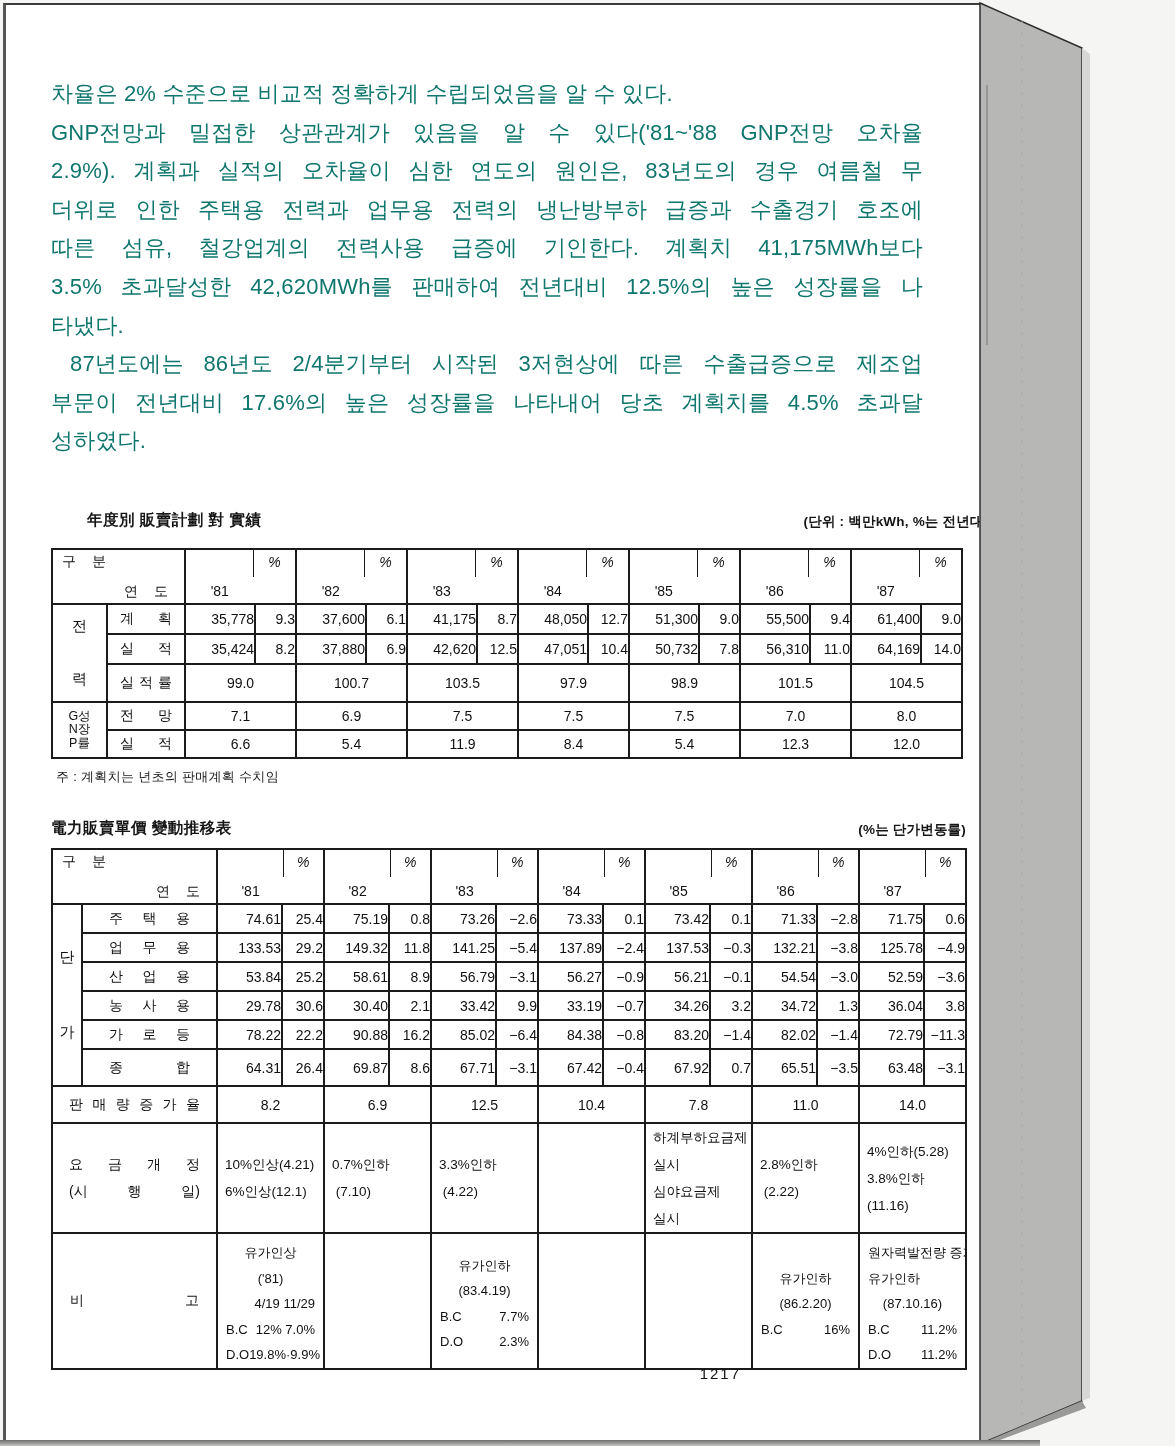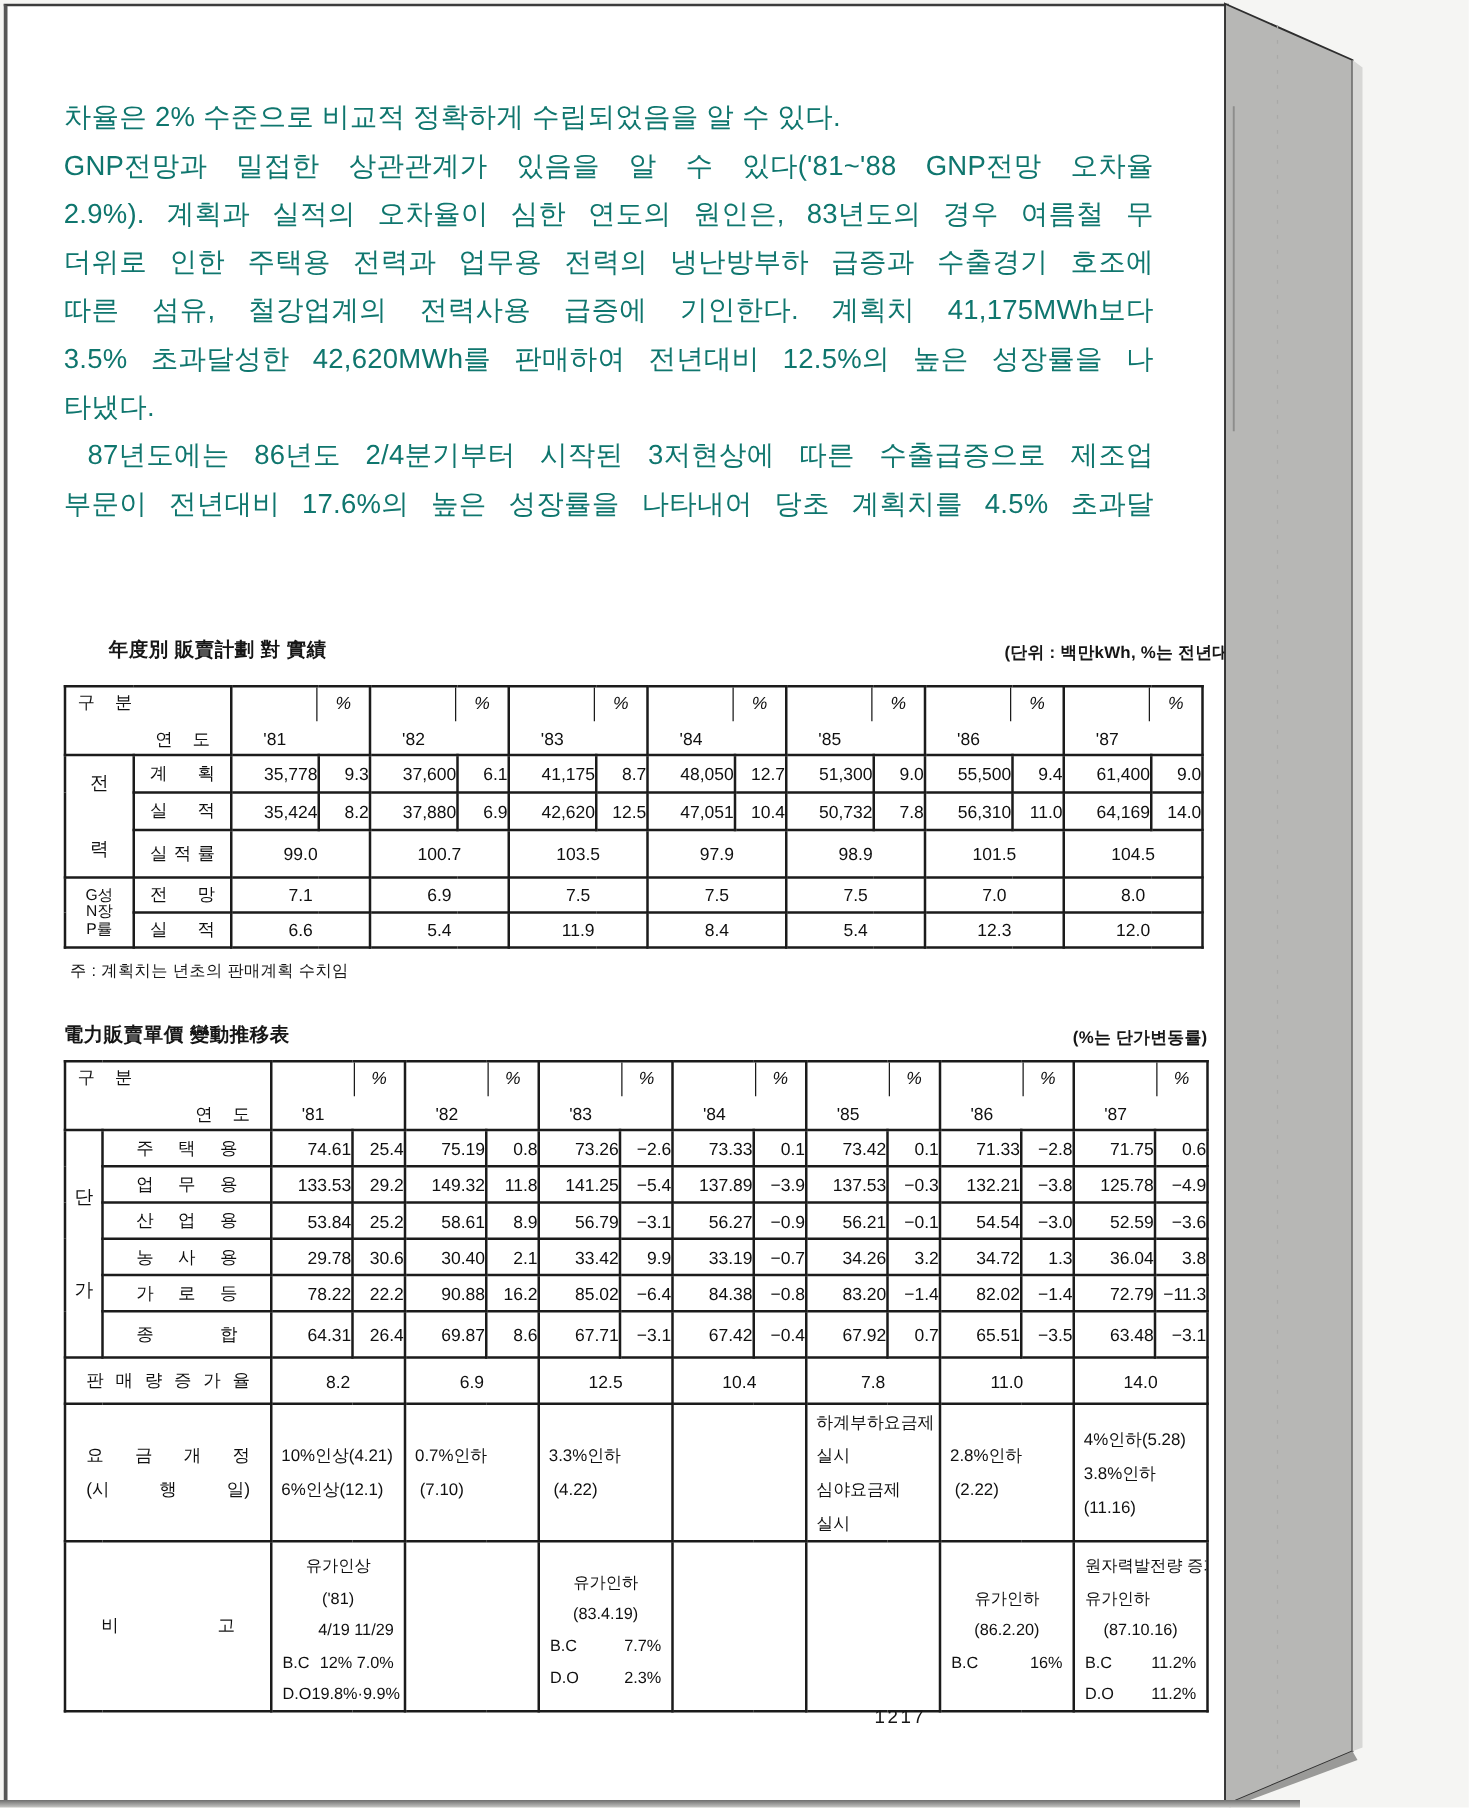--- a/index.html
+++ b/index.html
@@ -87,20 +87,21 @@
   <div class="text-block" id="text-block">
       <div class="tline">차율은 2% 수준으로 비교적 정확하게 수립되었음을 알 수 있다.</div>
       <div class="tline j">GNP전망과 밀접한 상관관계가 있음을 알 수 있다('81~'88 GNP전망 오차율</div>
       <div class="tline j">2.9%). 계획과 실적의 오차율이 심한 연도의 원인은, 83년도의 경우 여름철 무</div>
       <div class="tline j">더위로 인한 주택용 전력과 업무용 전력의 냉난방부하 급증과 수출경기 호조에</div>
       <div class="tline j">따른 섬유, 철강업계의 전력사용 급증에 기인한다. 계획치 41,175MWh보다</div>
       <div class="tline j">3.5% 초과달성한 42,620MWh를 판매하여 전년대비 12.5%의 높은 성장률을 나</div>
       <div class="tline">타냈다.</div>
       <div class="tline j ind">87년도에는 86년도 2/4분기부터 시작된 3저현상에 따른 수출급증으로 제조업</div>
       <div class="tline j">부문이 전년대비 17.6%의 높은 성장률을 나타내어 당초 계획치를 4.5% 초과달</div>
+      <div class="tline">성하였다.</div>
     </div>
 
   <div class="caption-row" style="top:505px;margin-left:36px;">
     <span class="cap-title">年度別 販賣計劃 對 實績</span>
     <span class="cap-note">(단위 : 백만kWh, %는 전년대비)</span>
   </div>
   <table class="doc" id="table1" style="top:543px;width:912px;">
 <colgroup>
         <col style="width:55px">
         <col style="width:78px">
@@ -352,21 +353,21 @@
         </tr>
         <tr style="height:29px">
     <td class="spread nbt nbb" style="padding:0 26px">업 무 용</td>
     <td class="num nbt nbb">133.53</td>
           <td class="pct nbt nbb">29.2</td>
           <td class="num nbt nbb">149.32</td>
           <td class="pct nbt nbb">11.8</td>
           <td class="num nbt nbb">141.25</td>
           <td class="pct nbt nbb">−5.4</td>
           <td class="num nbt nbb">137.89</td>
-          <td class="pct nbt nbb">−3.9</td>
+          <td class="pct nbt nbb">−2.4</td>
           <td class="num nbt nbb">137.53</td>
           <td class="pct nbt nbb">−0.3</td>
           <td class="num nbt nbb">132.21</td>
           <td class="pct nbt nbb">−3.8</td>
           <td class="num nbt nbb">125.78</td>
           <td class="pct nbt nbb">−4.9</td>
         </tr>
         <tr style="height:29px">
     <td class="spread nbt nbb" style="padding:0 26px">산 업 용</td>
     <td class="num nbt nbb">53.84</td>
@@ -473,21 +474,21 @@
             <div class="tariff-line">2.8%인하</div>
             <div class="tariff-line"> (2.22)</div>
           </td>
           <td class="topcell" colspan="2">
             <div class="tariff-line">4%인하(5.28)</div>
             <div class="tariff-line">3.8%인하</div>
             <div class="tariff-line">(11.16)</div>
           </td>
 </tr>
 <tr style="height:130px">
-  <td class="spread" colspan="2" style="padding:0 28px">비 고</td>
+  <td class="spread" colspan="2" style="padding:0 17px">비 고</td>
   <td class="topcell" colspan="2">
             <div style="padding-top:6px">
               <div class="rm-line rm-c">유가인상</div>
               <div class="rm-line rm-c">('81)</div>
               <div class="rm-line rm-r">4/19 11/29</div>
               <div class="rm-line rm-s"><span>B.C</span><span>12% 7.0%</span></div>
               <div class="rm-line rm-s"><span>D.O</span><span>19.8%·9.9%</span></div>
             </div>
           </td>
           <td class="topcell" colspan="2">

